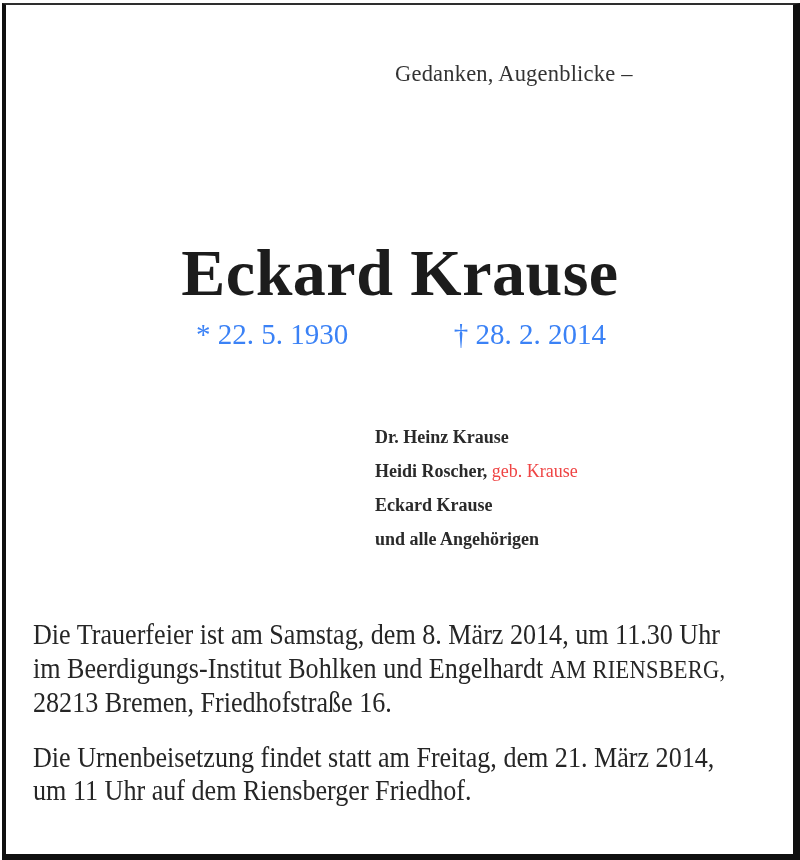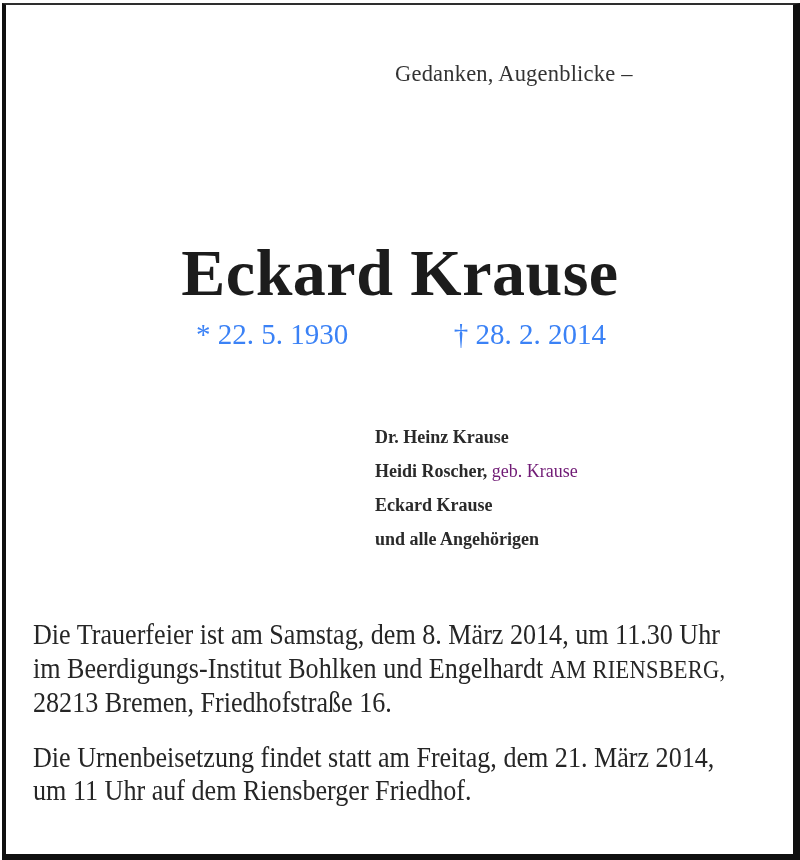--- a/index.html
+++ b/index.html
@@ -61,21 +61,21 @@
   .mourners {
     position: absolute;
     left: 375px;
     top: 420px;
     font-size: 18px;
     line-height: 34px;
     color: #2a2a2a;
   }
   .mourner-line { white-space: nowrap; }
   .mourner-line .b { font-weight: bold; }
-  .mourner-line .r { font-weight: normal; color: #701a75; }
+  .mourner-line .r { font-weight: normal; color: #ef4444; }
   .service {
     position: absolute;
     left: 33px;
     top: 618px;
     font-size: 29px;
     line-height: 33.5px;
     color: #262626;
     transform: scaleX(0.9);
     transform-origin: 0 0;
     width: 840px;

